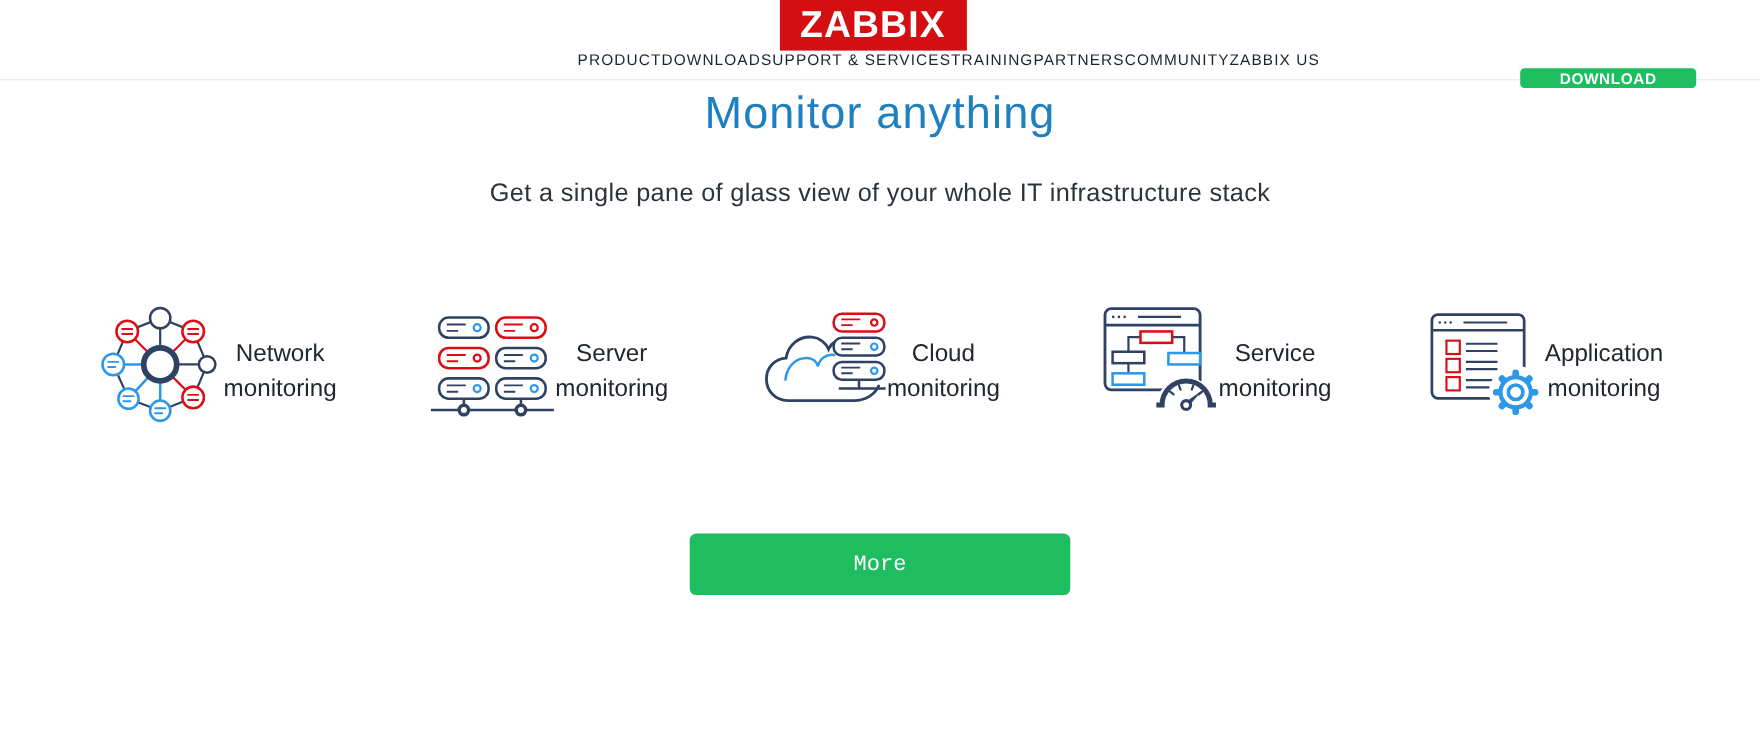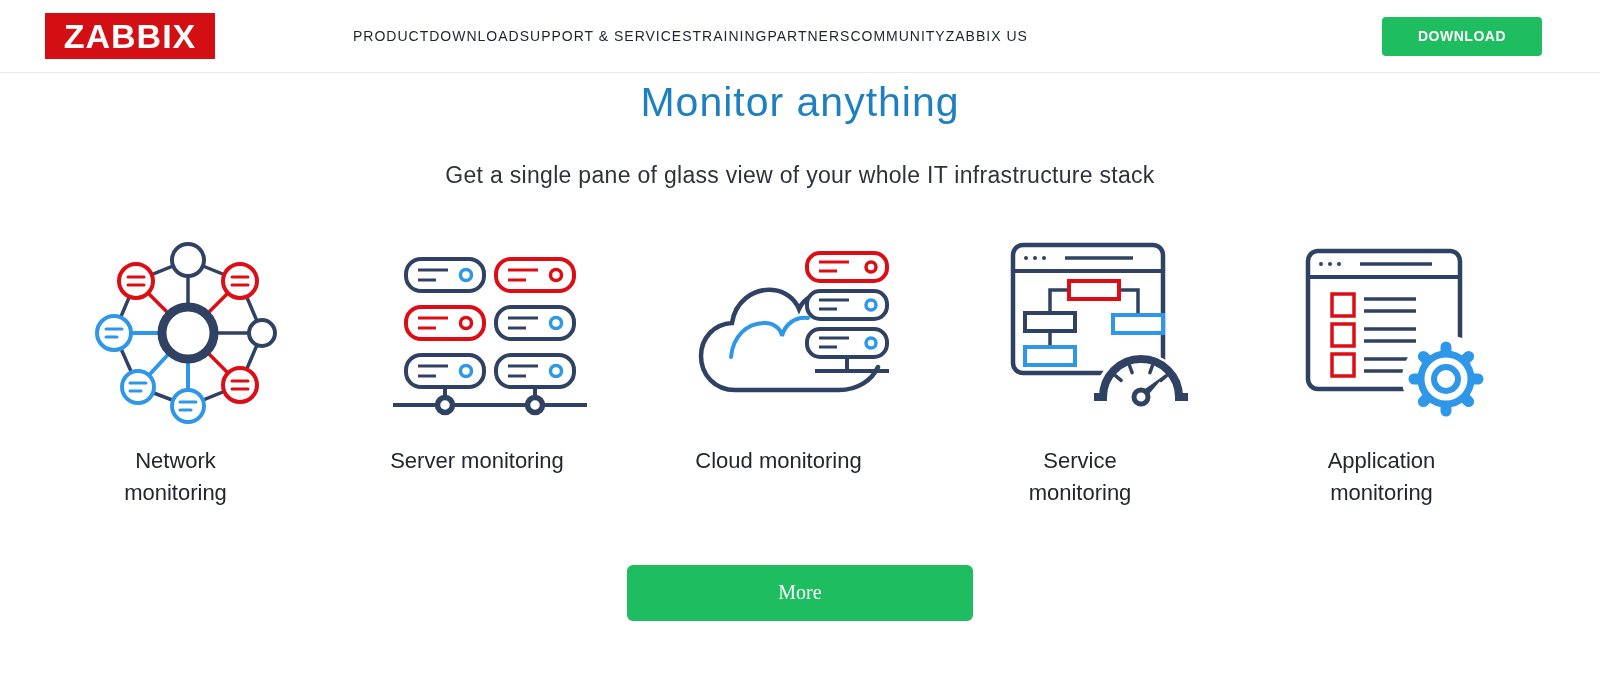--- a/index.html
+++ b/index.html
@@ -9,21 +9,21 @@
   }
   *{box-sizing:border-box}
   html,body{margin:0;padding:0}
   body{
     width:1600px;height:687px;overflow:hidden;background:#fff;
     font-family:"Liberation Sans",sans-serif;position:relative;
   }
   
   header{
     height:73px;display:flex;align-items:center;
-    border-bottom:1px solid #e8e8e8;padding:0 58px 0 45px;background:#fff;
+    border-bottom:1px solid #e8e8e8;padding:0 58px 0 45px;background:#fff;flex-direction:column;
   }
   .logo{
     background:var(--brand-red);color:#fff;width:170px;height:46px;flex:0 0 auto;
     display:flex;align-items:center;justify-content:center;
     font-size:34px;font-weight:bold;letter-spacing:1px;cursor:pointer;
   }
   nav{display:flex;margin-left:138px;align-items:center}
   nav a{
     font-size:14px;letter-spacing:1px;color:var(--nav-text);
     text-decoration:none;white-space:nowrap;cursor:pointer;
@@ -35,28 +35,28 @@
   }
   
   main{text-align:center}
   h1{
     margin:6px 0 0;font-size:41px;font-weight:400;
     color:var(--heading-blue);letter-spacing:1px;
   }
   .subtitle{margin:36px 4px 0;font-size:23px;color:var(--body-text);letter-spacing:.3px}
   
   .features{display:flex;justify-content:space-between;padding:0 88px;margin-top:40px}
-  .feature{width:218px;display:flex;flex-direction:column;align-items:flex-start;cursor:pointer}
+  .feature{width:218px;display:flex;flex-direction:row;align-items:center;cursor:pointer}
   .feature svg{width:200px;height:200px;display:block}
   .feature .label{margin-top:16px;font-size:22px;line-height:1.45;color:#22262e;width:175px}
   
   .more-btn{
     display:block;margin:56px auto 0;width:346px;height:56px;
     background:var(--button-green);color:#fff;border:none;border-radius:6px;
-    font-size:20px;font-family:Liberation Serif, serif;cursor:pointer;
+    font-size:20px;font-family:Liberation Mono, monospace;cursor:pointer;
   }
   
   .sN{stroke:var(--icon-navy)} .sR{stroke:var(--icon-red)} .sB{stroke:var(--icon-blue)}
   .fW{fill:#fff} .fN{fill:none} .flN{fill:var(--icon-navy)}
 </style>
 </head>
 <body>
 
 <header>
   <div class="logo">ZABBIX</div>

